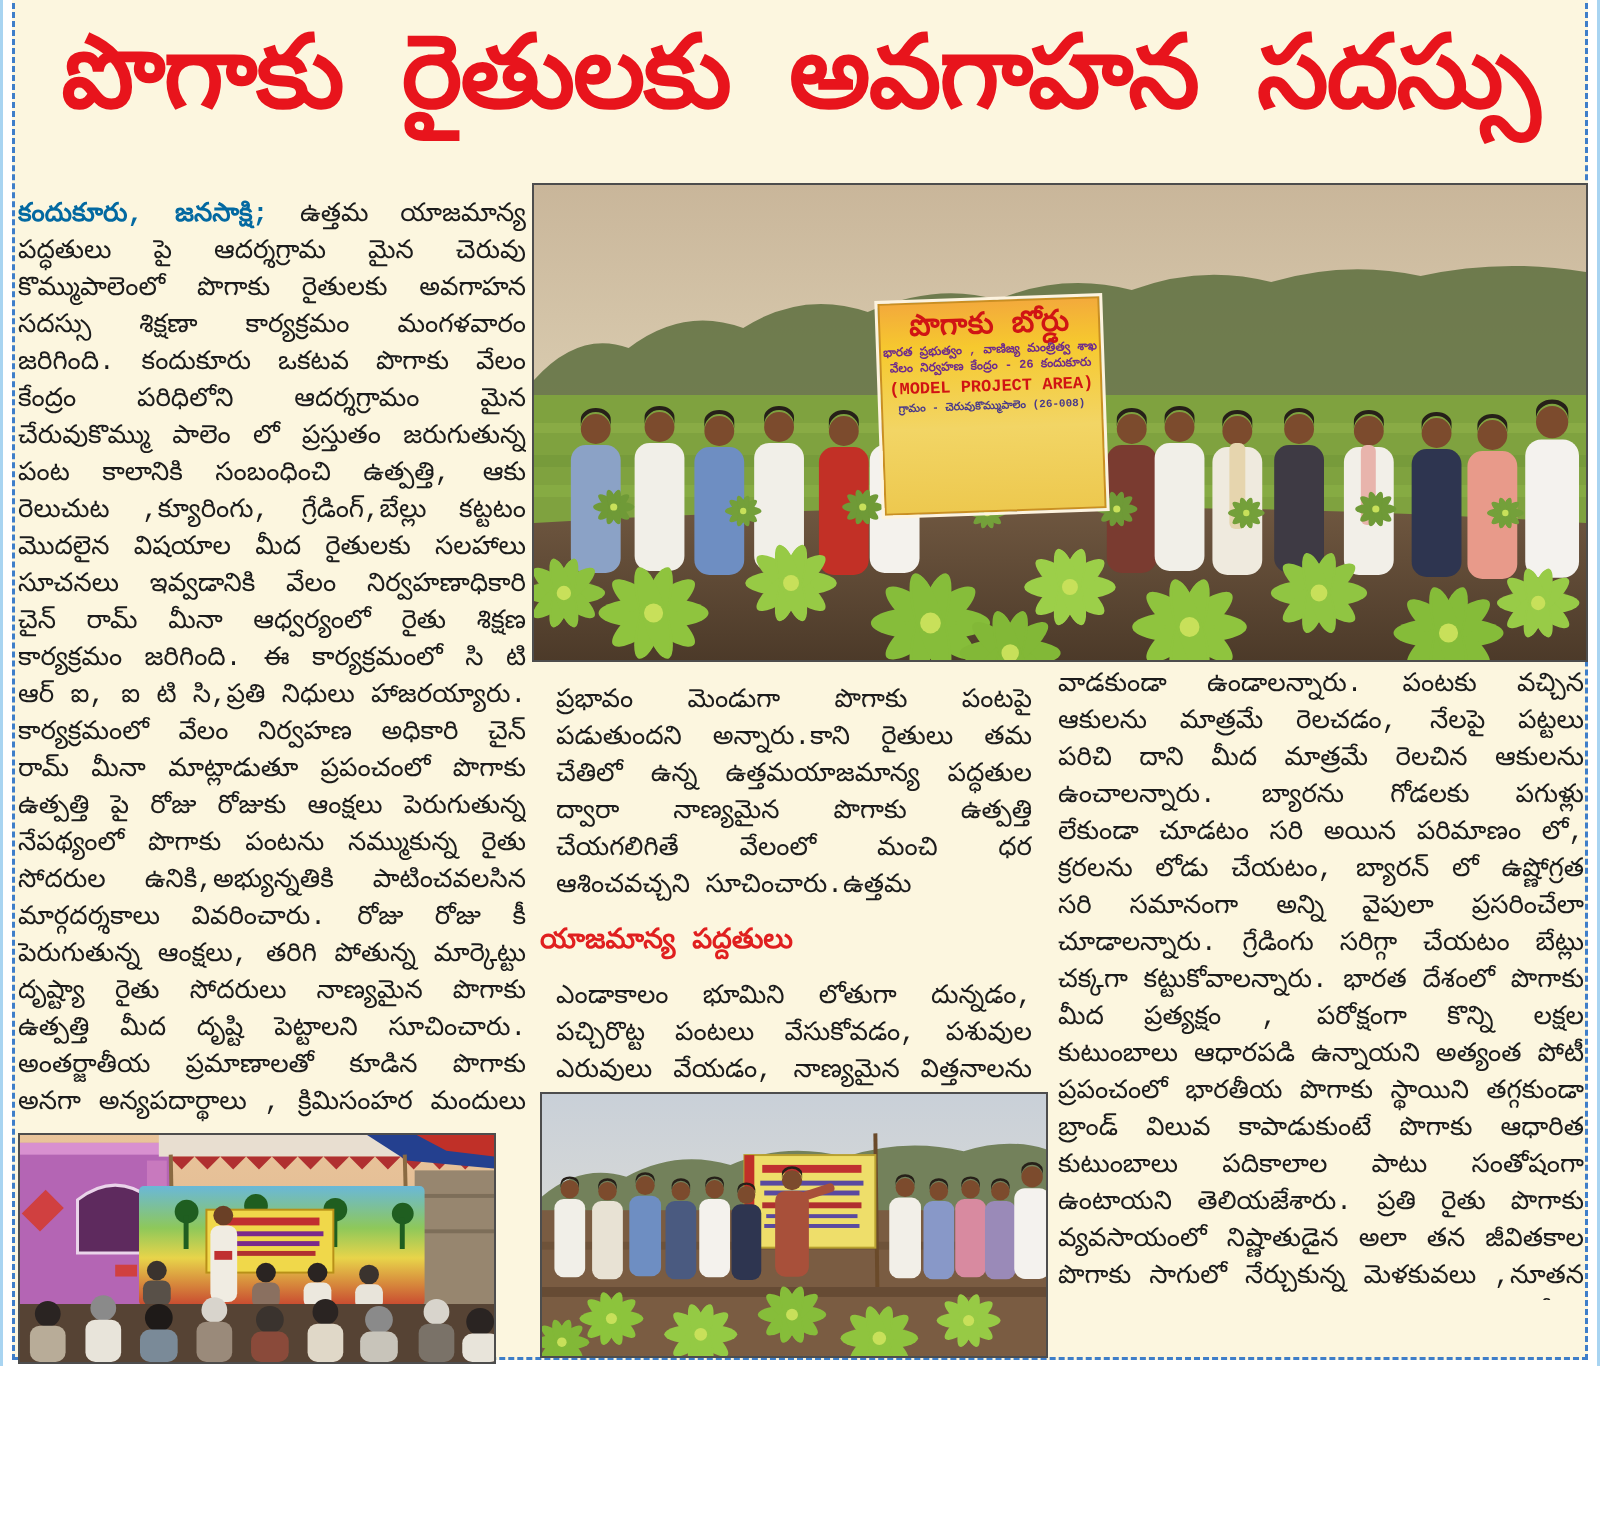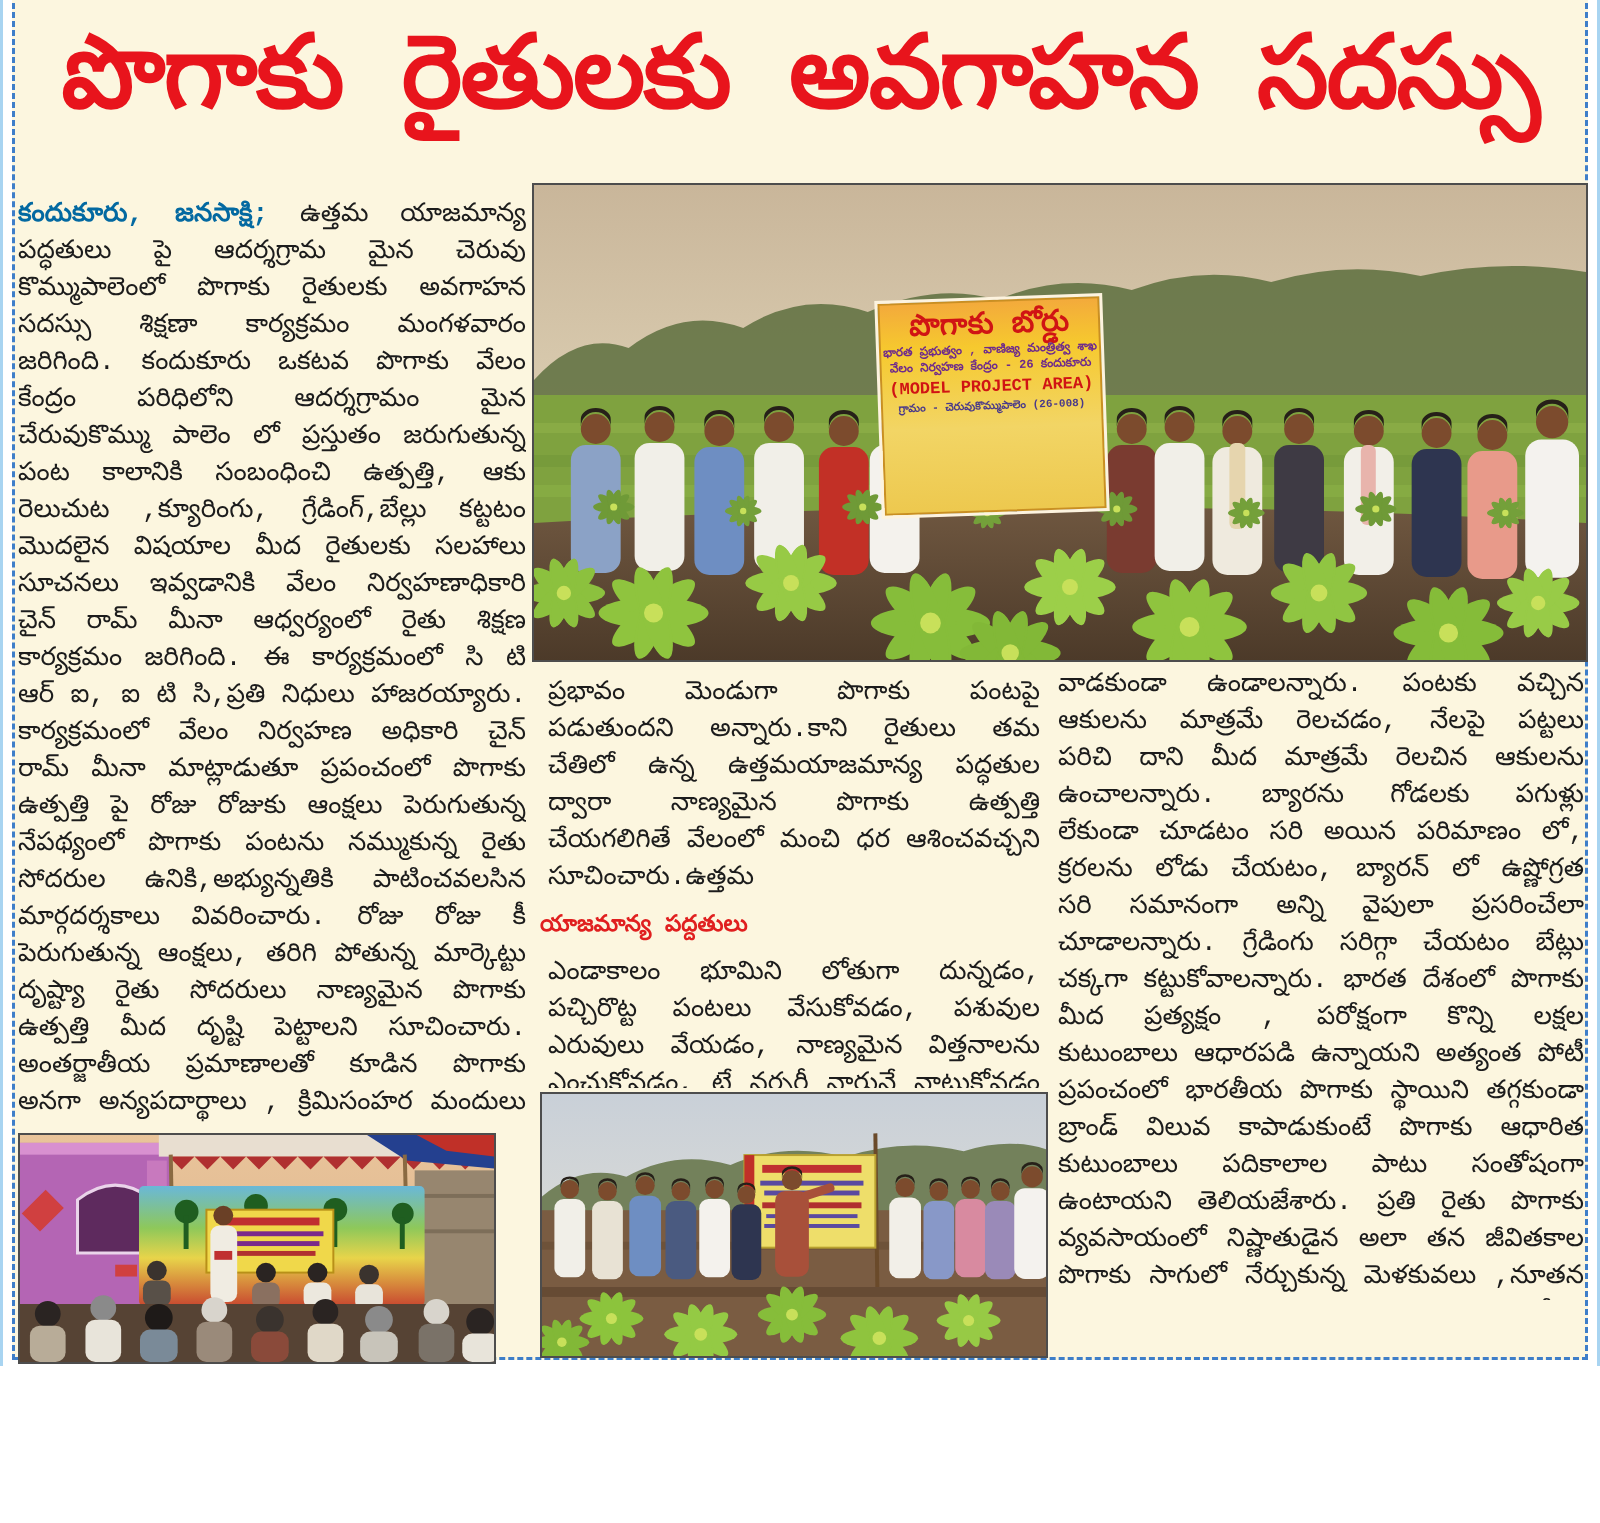--- a/index.html
+++ b/index.html
@@ -17,24 +17,24 @@
     position:absolute;left:20px;top:14px;width:1560px;margin:0;
     font-size:102px;line-height:1.3;font-weight:800;color:#e8141c;
     text-align:center;letter-spacing:-2px;white-space:nowrap;overflow:hidden;
   }
   .col{
     position:absolute;margin:0;font-size:26px;line-height:37px;color:#1c1c1c;
     text-align:justify;overflow:hidden;word-break:break-word;
   }
   .col1{left:18px;top:196px;width:508px;height:928px;}
   .col2{left:540px;top:666px;width:508px;height:422px;}
-  .col2 p{margin:8px;}
+  .col2 p{margin:16px;}
   .col3{left:1058px;top:666px;width:526px;height:634px;}
   .dateline{color:#0369a1;font-weight:bold;}
-  .subhead{margin:3px 0 2px 0;font-size:23px;line-height:42px;font-weight:bold;color:#e01f1f;text-align:left;}
+  .subhead{margin:3px 0 2px 0;font-size:28px;line-height:42px;font-weight:bold;color:#e01f1f;text-align:left;}
   figure.photo{position:absolute;margin:0;box-sizing:border-box;border:2px solid #4d4d4d;background:#cfc5ae;overflow:hidden;}
   .main-photo{left:532px;top:183px;width:1056px;height:479px;}
   .photo-meeting{left:18px;top:1133px;width:478px;height:231px;border-color:#6d6d6d;}
   .photo-field2{left:540px;top:1092px;width:508px;height:266px;border-color:#6d6d6d;}
   figure.photo svg{display:block;width:100%;height:100%;}
   
   .banner{
     position:absolute;left:344px;top:112px;width:228px;height:218px;
     background:linear-gradient(180deg,#f3a93c 0%,#f6c92e 22%,#f2d565 60%,#edc84e 100%);
     border:3px solid #fdf3df;box-shadow:0 0 0 2px #c98f23 inset;

